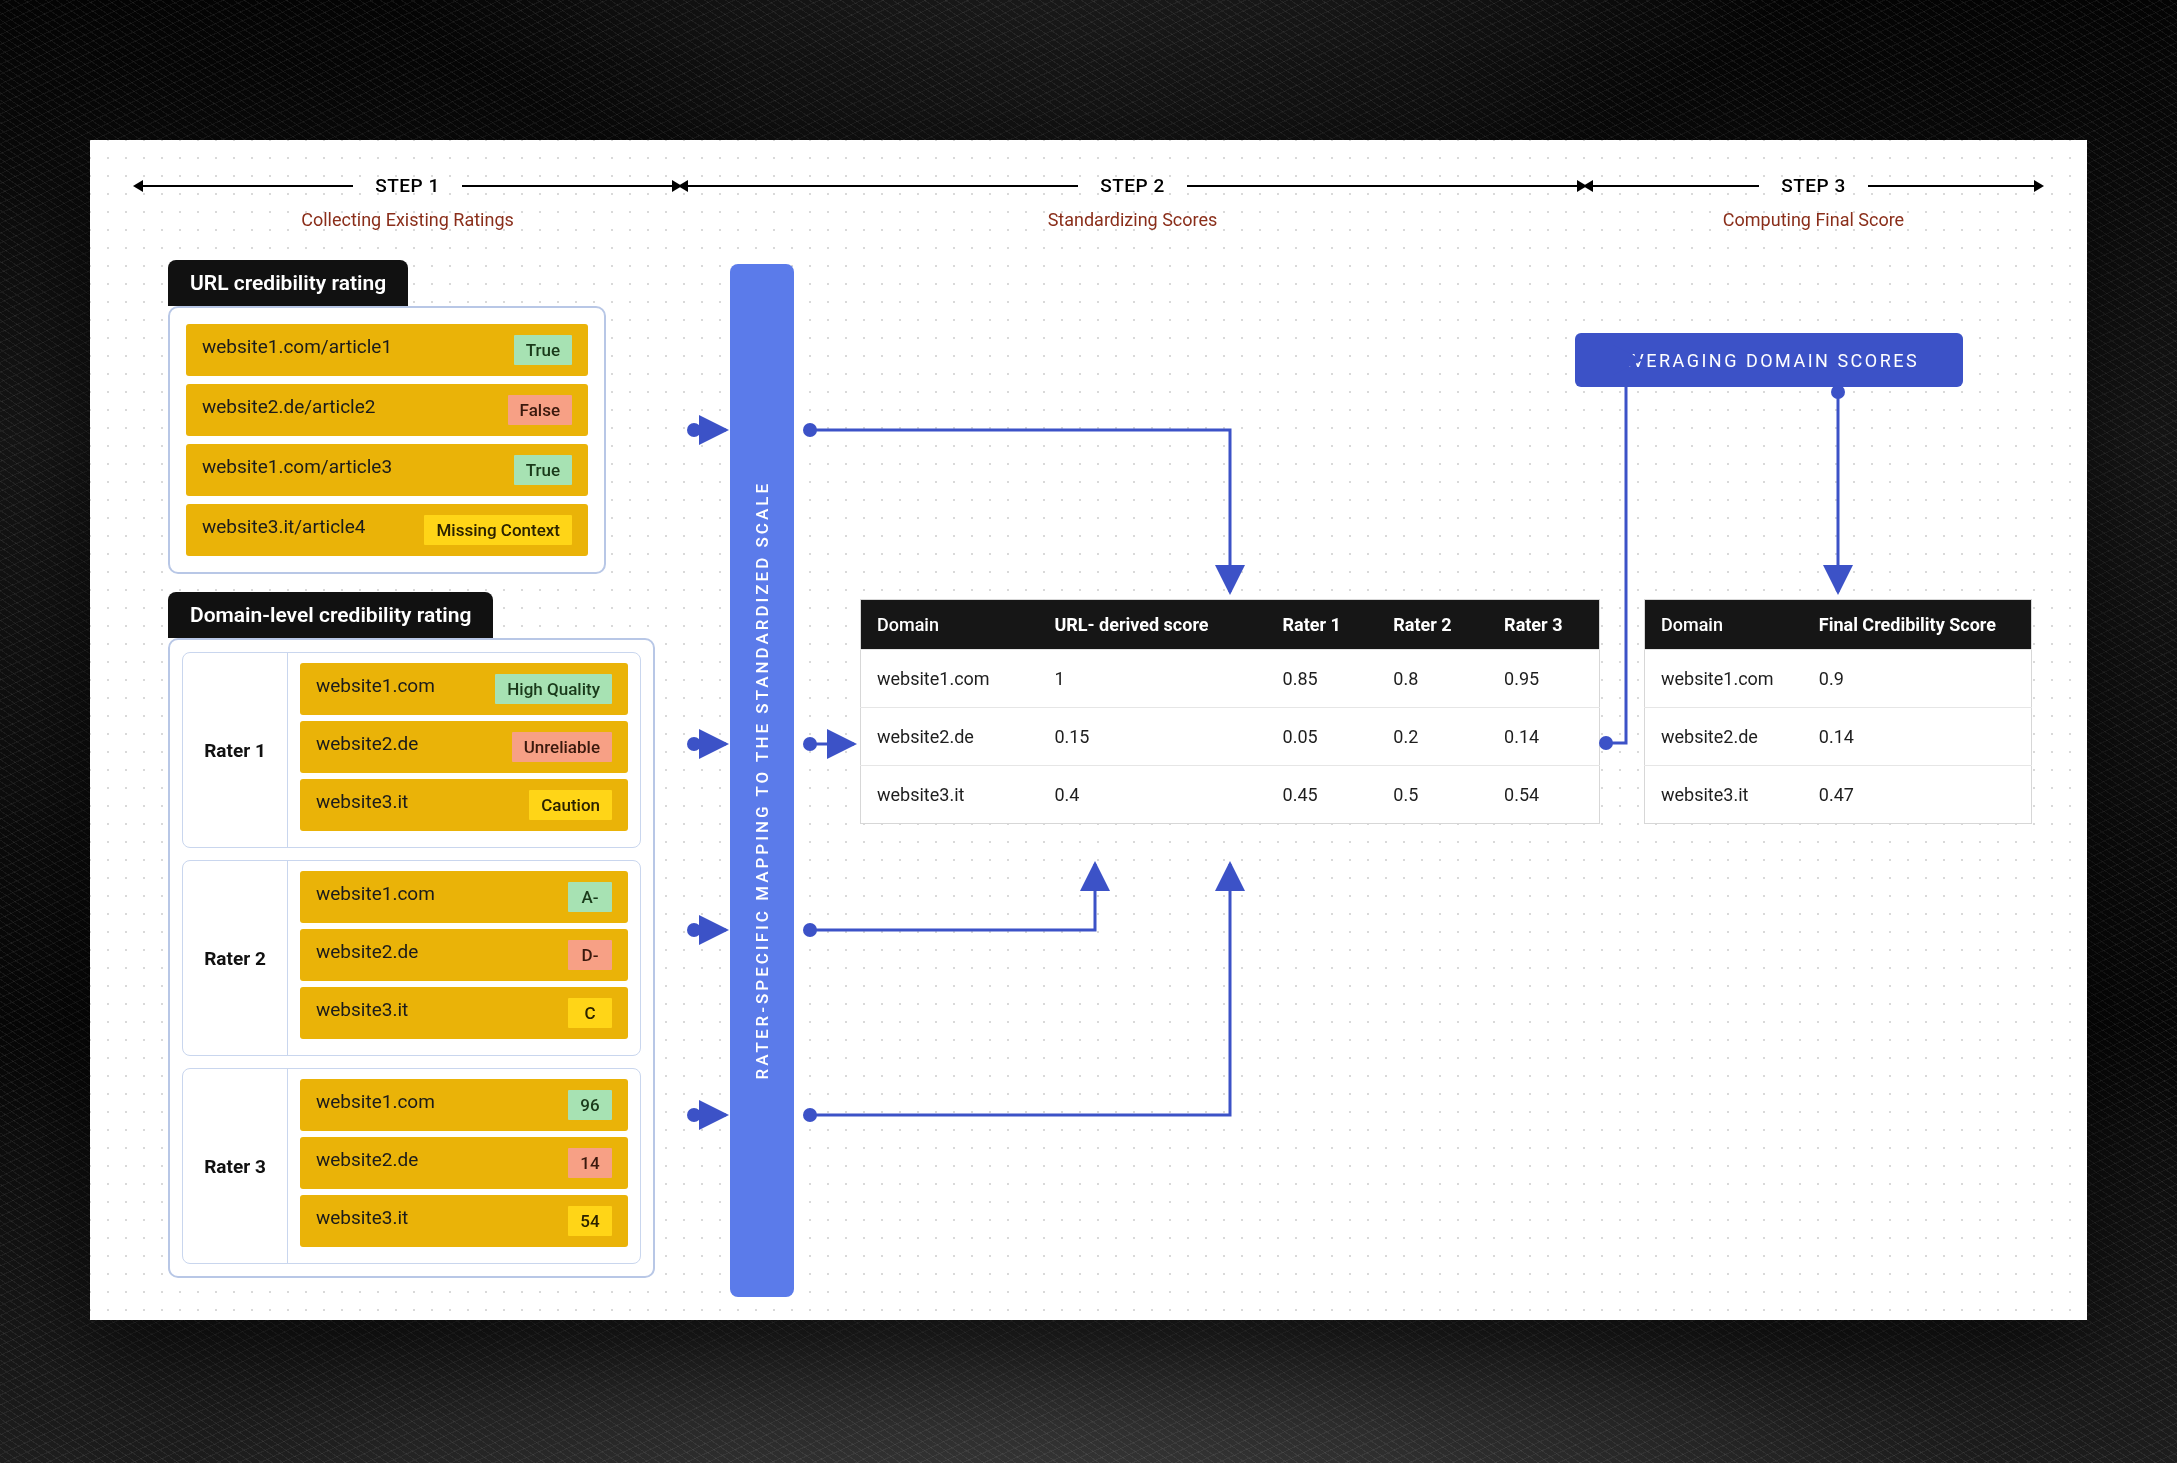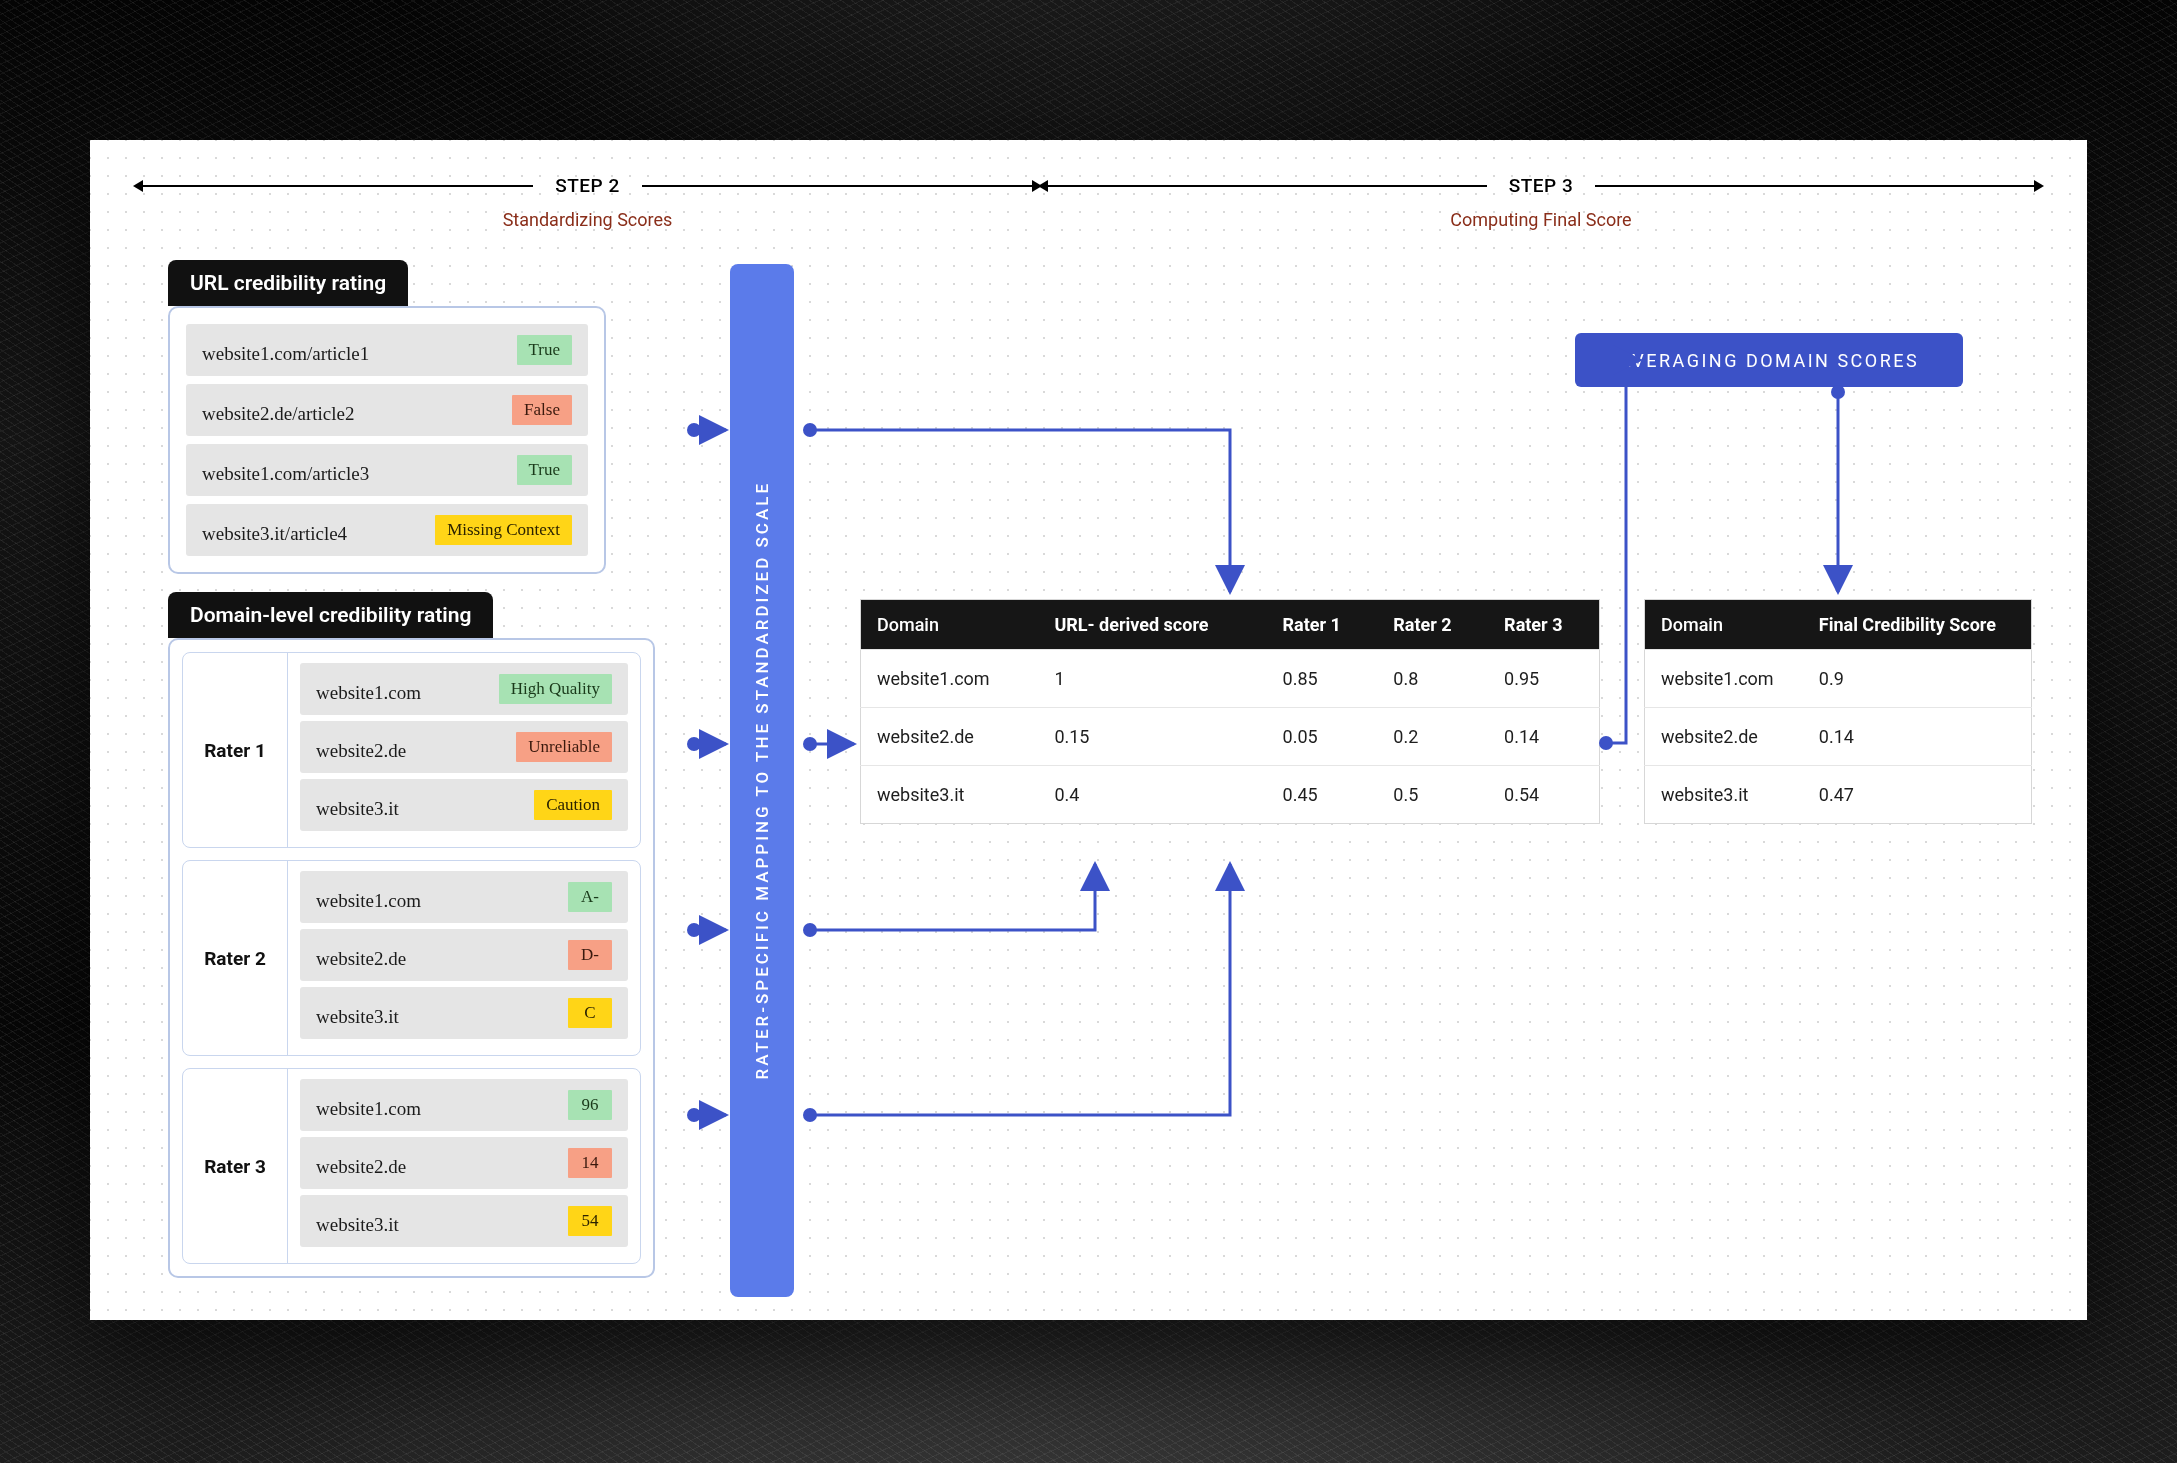--- a/index.html
+++ b/index.html
@@ -64,23 +64,23 @@
   .black-tab {
     background:#111; color:#fff; font-size:21px; font-weight:600;
     padding:11px 22px; border-radius:8px 8px 0 0;
     display:inline-block;
   }
   .panel {
     background:#fff; border:2px solid #b8c7e6; border-radius:10px;
     padding:16px;
   }
   .row {
-    display:flex; align-items:flex-end; justify-content:space-between;
-    background:#e5e5e5; border-radius:3px; padding:11px 16px; margin-bottom:8px;
-    font-size:19px; color:#1b1b1b;font-family:Liberation Serif, serif;
+    display:flex; align-items:flex-start; justify-content:space-between;
+    background:#eab308; border-radius:3px; padding:11px 16px; margin-bottom:8px;
+    font-size:19px; color:#1b1b1b;
   }
   .row:last-child{margin-bottom:0;}
   .badge { font-size:17px; padding:5px 12px; border-radius:1px; font-weight:500;}
   .b-green{background:#a7e2b3;color:#1a3a1a;}
   .b-red{background:#f7a085;color:#3a190d;}
   .b-yellow{background:#ffd517;color:#2b2200;}
 
   .url-block { position:absolute; left:78px; top:120px; width:438px;}
   .domain-block { position:absolute; left:78px; top:452px; width:487px;}
   .domain-rater{
@@ -139,20 +139,28 @@
 <body>
 
 <div class="bg-texture"></div>
 <div class="swoosh"></div>
 
 <div class="canvas">
   <div class="dotgrid"></div>
   <div class="content">
 
     <div class="steps">
+      <div class="step step1">
+        <div class="step-line">
+          <div class="step-rule l"></div>
+          <div class="step-title">STEP 1</div>
+          <div class="step-rule r"></div>
+        </div>
+        <div class="step-sub">Collecting Existing Ratings</div>
+      </div>
       <div class="step step2">
         <div class="step-line">
           <div class="step-rule l"></div>
           <div class="step-title">STEP 2</div>
           <div class="step-rule r"></div>
         </div>
         <div class="step-sub">Standardizing Scores</div>
       </div>
       <div class="step step3">
         <div class="step-line">

